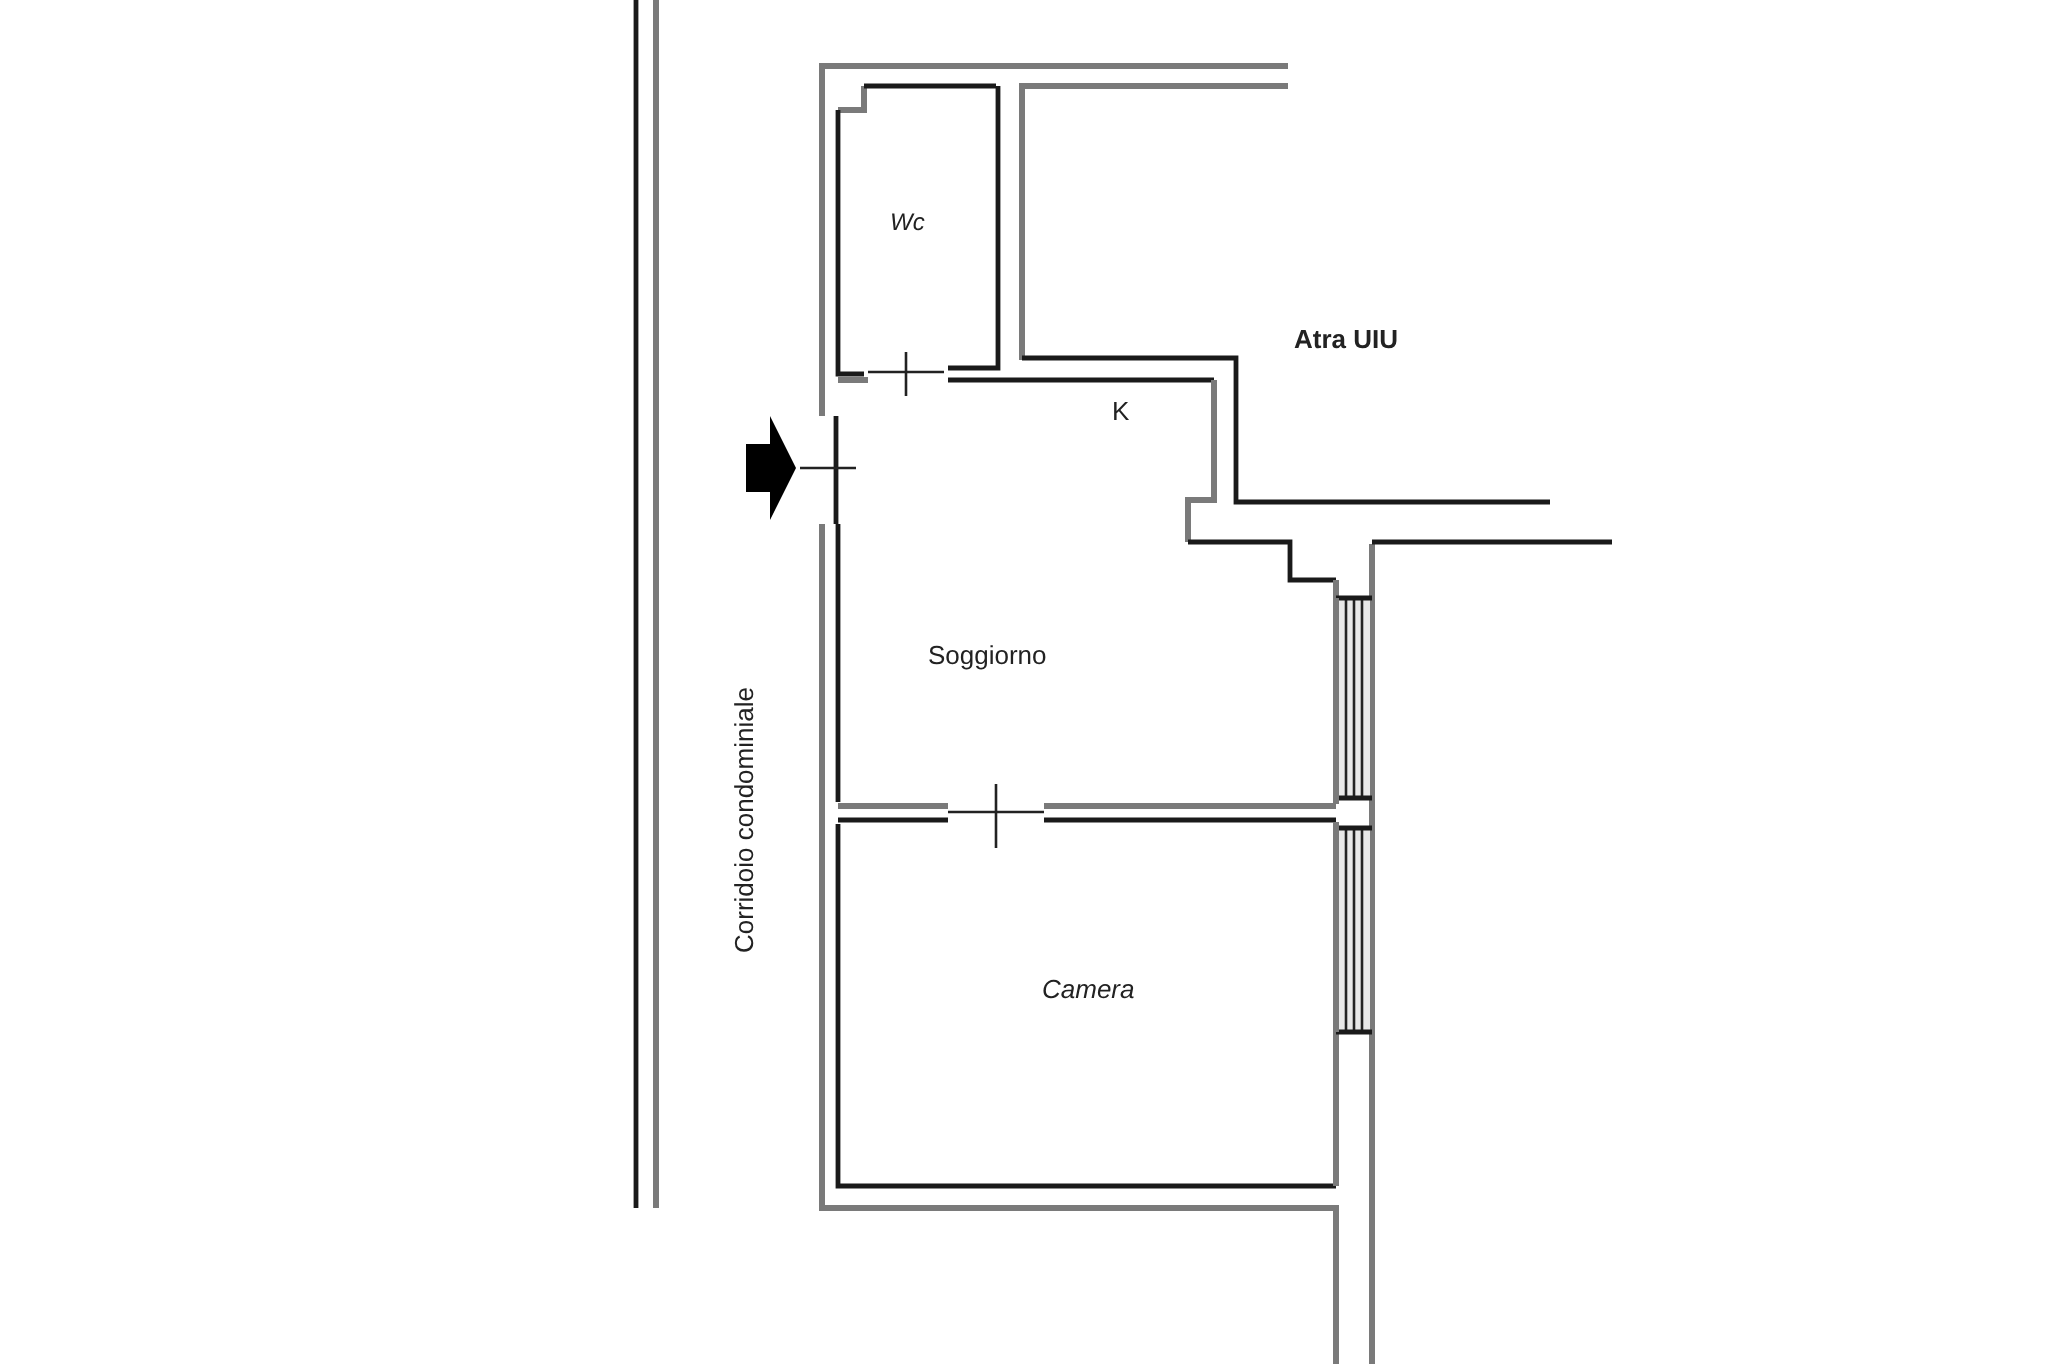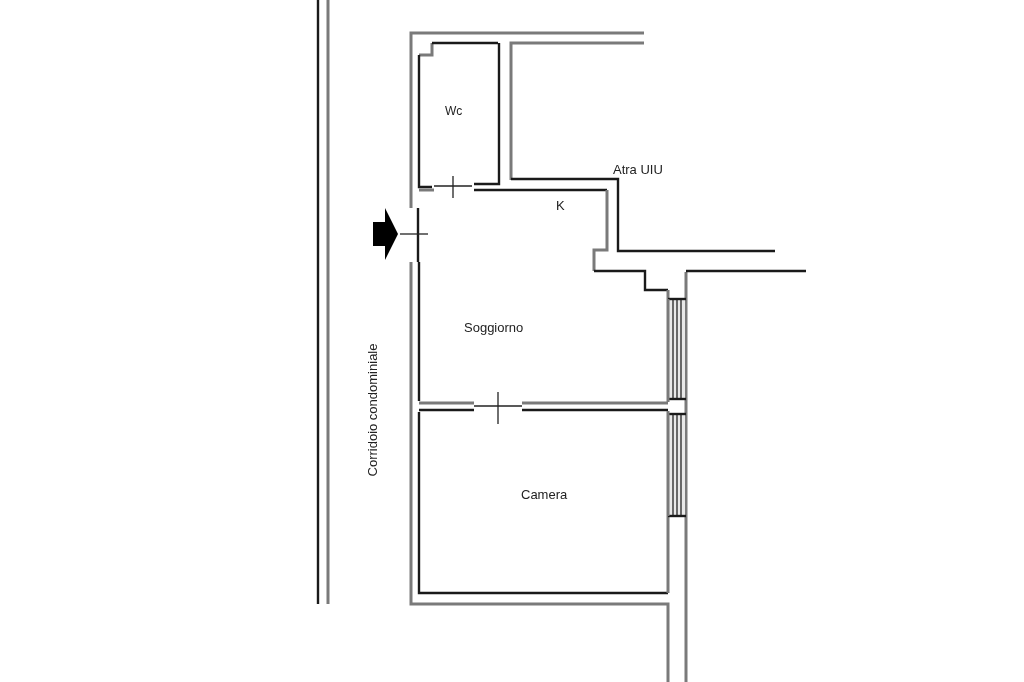--- a/index.html
+++ b/index.html
@@ -84,18 +84,18 @@
     <rect x="669" y="414" width="16" height="102" fill="#e8e8e8"></rect>
     <line class="thin" x1="673" y1="414" x2="673" y2="516"></line>
     <line class="thin" x1="677" y1="414" x2="677" y2="516"></line>
     <line class="thin" x1="681" y1="414" x2="681" y2="516"></line>
     <line class="dk" x1="668" y1="414" x2="686" y2="414"></line>
     <line class="dk" x1="668" y1="516" x2="686" y2="516"></line>
     <line class="gr" x1="668" y1="411" x2="668" y2="516"></line>
   </g>
 </svg>
 
-<div class="lbl" style="left:445px;top:104px;font-size:12px;">Wc</div>
+<div class="lbl" style="left:445px;top:104px;font-size:12px;font-style:italic;">Wc</div>
 <div class="lbl" style="left:556px;top:198px;">K</div>
 <div class="lbl" style="left:464px;top:320px;">Soggiorno</div>
-<div class="lbl" style="left:521px;top:487px;">Camera</div>
-<div class="lbl" style="left:613px;top:162px;">Atra UIU</div>
+<div class="lbl" style="left:521px;top:487px;font-style:italic;">Camera</div>
+<div class="lbl" style="left:647px;top:162px;font-weight:bold;">Atra UIU</div>
 <div class="lbl" style="left:372px;top:410px;transform:translate(-50%,-50%) rotate(-90deg);">Corridoio condominiale</div>
 
 </body></html>

